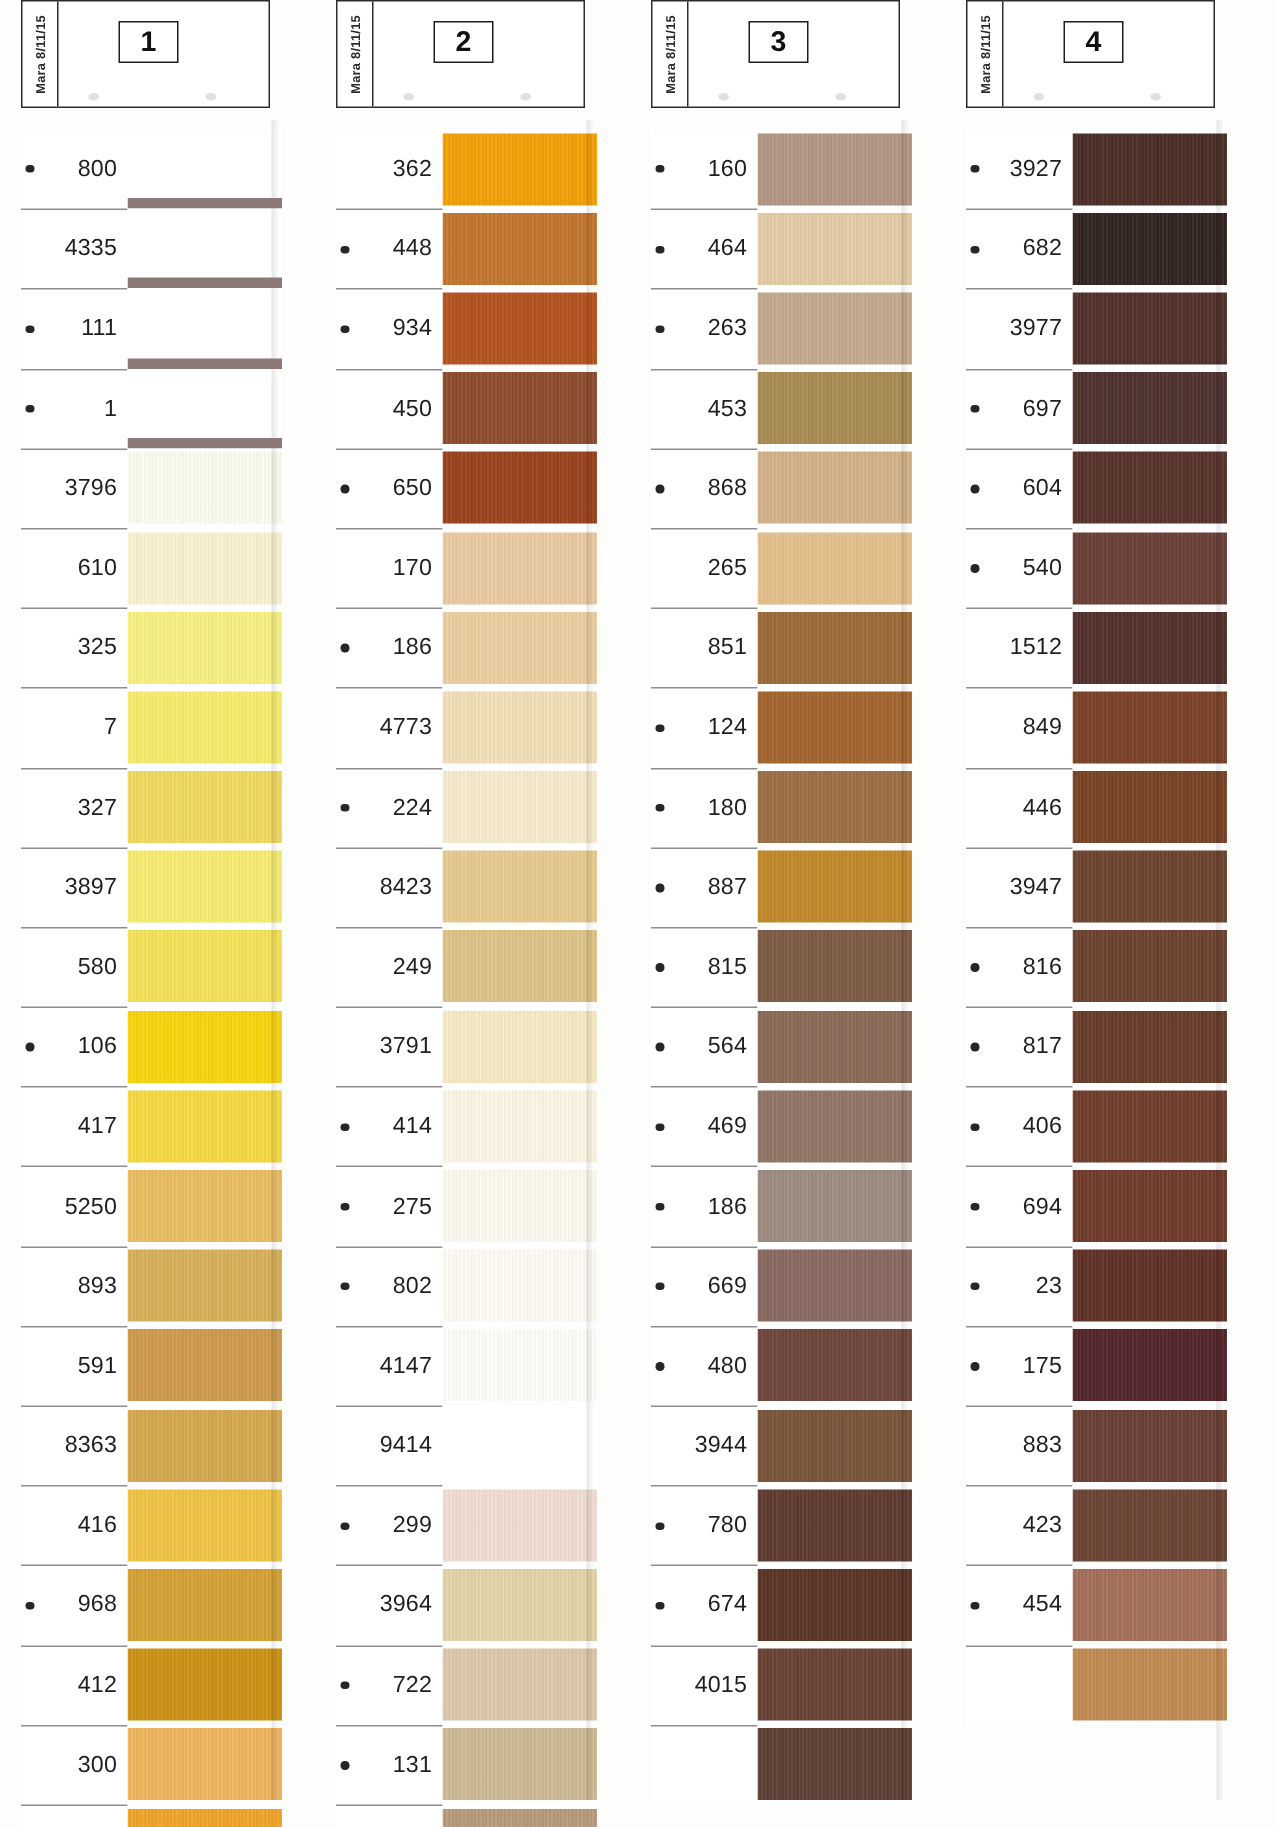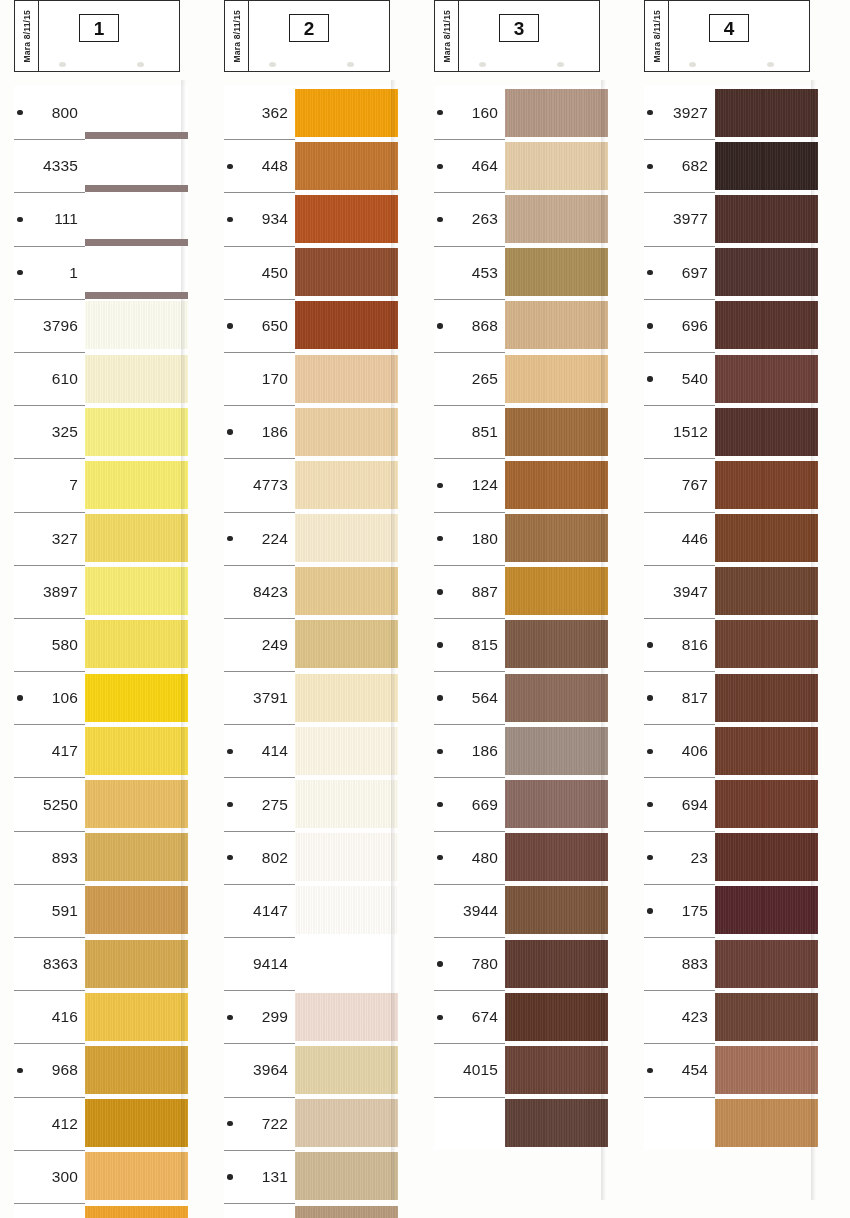--- a/index.html
+++ b/index.html
@@ -733,20 +733,29 @@
             <span class="bullet"></span>
             <span class="code-text">564</span>
           </div>
           <div class="swatch-cell">
             <div class="swatch" style="background: rgb(139, 106, 89);"></div>
           </div>
         </div>
         <div class="row">
           <div class="row-label">
             <span class="bullet"></span>
+            <span class="code-text">469</span>
+          </div>
+          <div class="swatch-cell">
+            <div class="swatch" style="background: rgb(145, 118, 104);"></div>
+          </div>
+        </div>
+        <div class="row">
+          <div class="row-label">
+            <span class="bullet"></span>
             <span class="code-text">186</span>
           </div>
           <div class="swatch-cell">
             <div class="swatch" style="background: rgb(157, 140, 129);"></div>
           </div>
         </div>
         <div class="row">
           <div class="row-label">
             <span class="bullet"></span>
             <span class="code-text">669</span>
@@ -853,21 +862,21 @@
             <span class="bullet"></span>
             <span class="code-text">697</span>
           </div>
           <div class="swatch-cell">
             <div class="swatch" style="background: rgb(78, 51, 48);"></div>
           </div>
         </div>
         <div class="row">
           <div class="row-label">
             <span class="bullet"></span>
-            <span class="code-text">696</span>
+            <span class="code-text">604</span>
           </div>
           <div class="swatch-cell">
             <div class="swatch" style="background: rgb(88, 52, 44);"></div>
           </div>
         </div>
         <div class="row">
           <div class="row-label">
             <span class="bullet"></span>
             <span class="code-text">540</span>
           </div>
@@ -880,21 +889,21 @@
             <span class="bullet hidden"></span>
             <span class="code-text">1512</span>
           </div>
           <div class="swatch-cell">
             <div class="swatch" style="background: rgb(84, 49, 44);"></div>
           </div>
         </div>
         <div class="row">
           <div class="row-label">
             <span class="bullet hidden"></span>
-            <span class="code-text">767</span>
+            <span class="code-text">849</span>
           </div>
           <div class="swatch-cell">
             <div class="swatch" style="background: rgb(123, 66, 40);"></div>
           </div>
         </div>
         <div class="row">
           <div class="row-label">
             <span class="bullet hidden"></span>
             <span class="code-text">446</span>
           </div>

